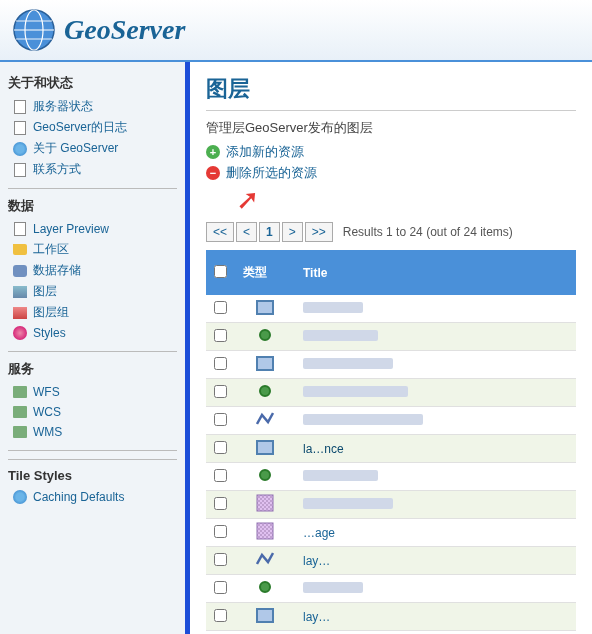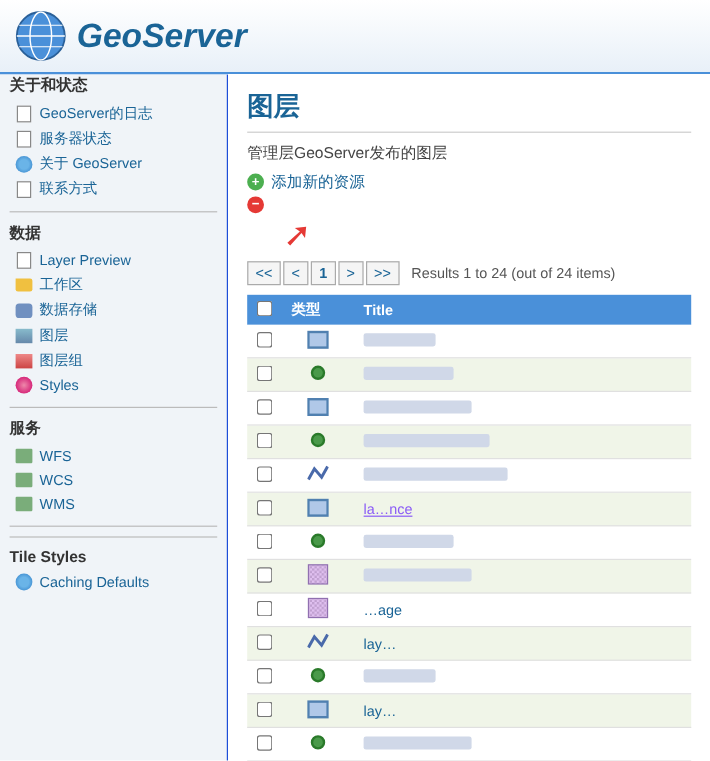--- a/index.html
+++ b/index.html
@@ -1,27 +1,27 @@
 <!DOCTYPE html>
 <html><head>
   <meta charset="utf-8">
   <style>
     * { margin: 0; padding: 0; box-sizing: border-box; }
     body { font-family: Arial, sans-serif; font-size: 13px; background: #fff; width: 592px; height: 634px; overflow: hidden; display: flex; flex-direction: column; }
 
     
     .header { background: linear-gradient(to bottom, #fff 0%, #e8f0f8 100%); border-bottom: 2px solid #4a90d9; padding: 8px 12px; display: flex; align-items: center; }
     .header-logo { width: 44px; height: 44px; margin-right: 8px; }
-    .header-title { font-size: 28px; font-weight: bold; color: #1a6496; font-style: italic; }
+    .header-title { font-size: 28px; font-weight: bold; color: #1a6496; font-style: italic; font-family: Liberation Serif, serif; }
 
     
     .layout { display: flex; flex: 1; overflow: hidden; }
 
     
-    .sidebar { width: 190px; background: #f0f4f8; border-right: 1px solid #1d4ed8; padding: 0 8px; overflow-y: auto; flex-shrink: 0; }
+    .sidebar { width: 190px; background: #f0f4f8; border-right: 5px solid #1d4ed8; padding: 12px 8px; overflow-y: auto; flex-shrink: 0; }
     .sidebar-section-title { font-weight: bold; color: #333; margin: 10px 0 4px 0; font-size: 13px; }
     .sidebar-section-title:first-child { margin-top: 0; }
     .sidebar-divider { border: none; border-top: 1px solid #bbb; margin: 8px 0; }
     .sidebar-item { display: flex; align-items: center; padding: 2px 4px; cursor: pointer; color: #1a6496; font-size: 12px; text-decoration: none; }
     .sidebar-item .icon { width: 16px; height: 16px; margin-right: 5px; flex-shrink: 0; display: inline-flex; align-items: center; justify-content: center; font-size: 11px; }
     .sidebar-item-label { color: #1a6496; }
 
     
     .main { flex: 1; padding: 12px 16px; overflow-y: auto; background: #fff; }
     .page-title { font-size: 22px; color: #1a6496; font-weight: bold; border-bottom: 1px solid #ccc; padding-bottom: 6px; margin-bottom: 8px; }
@@ -31,21 +31,21 @@
     .dot-green { background: #4caf50; }
     .dot-red { background: #e53935; }
 
     
     .pagination { display: flex; align-items: center; gap: 2px; margin: 8px 0; font-size: 12px; }
     .pagination button { border: 1px solid #aaa; background: #f5f5f5; padding: 2px 6px; cursor: pointer; font-size: 12px; color: #1a6496; }
     .pagination-info { color: #555; margin-left: 8px; font-size: 12px; }
 
     
     .layer-table { width: 100%; border-collapse: collapse; font-size: 12px; }
-    .layer-table th { background: #4a90d9; color: white; padding: 4px 8px; text-align: left; font-size: 12px; }
+    .layer-table th { background: #4a90d9; color: white; padding: 14px 8px; text-align: left; font-size: 12px; }
     .layer-table th.checkbox-col { width: 24px; }
     .layer-table th.type-col { width: 60px; }
     .layer-table td { padding: 3px 8px; border-bottom: 1px solid #e0e0e0; vertical-align: middle; }
     .layer-table tr:nth-child(even) { background: #f0f5e8; }
     .layer-table tr:nth-child(odd) { background: #ffffff; }
 
     input[type=checkbox] { width: 13px; height: 13px; }
 
     
     .icon-globe { background: radial-gradient(circle, #6ab4e8 40%, #2a7ac4 100%); border-radius: 50%; width: 14px; height: 14px; }
@@ -76,27 +76,27 @@
 <div class="layout">
 
   <nav class="sidebar">
 
     <div>
       <div class="sidebar-section-title">关于和状态</div>
       <a class="sidebar-item">
         <span class="icon">
             <div class="icon-page"></div>
           </span>
+        <span class="sidebar-item-label">服务器状态</span>
+      </a>
+      <a class="sidebar-item">
+        <span class="icon">
+            <div class="icon-page"></div>
+          </span>
         <span class="sidebar-item-label">GeoServer的日志</span>
-      </a>
-      <a class="sidebar-item">
-        <span class="icon">
-            <div class="icon-page"></div>
-          </span>
-        <span class="sidebar-item-label">服务器状态</span>
       </a>
       <a class="sidebar-item">
         <span class="icon">
             <div class="icon-globe"></div>
           </span>
         <span class="sidebar-item-label">关于 GeoServer</span>
       </a>
       <a class="sidebar-item">
         <span class="icon">
             <div class="icon-page"></div>
@@ -192,20 +192,21 @@
   <main class="main">
     <h1 class="page-title">图层</h1>
     <p class="page-subtitle">管理层GeoServer发布的图层</p>
 
     <div class="action-link">
       <span class="dot dot-green">+</span>
       <span>添加新的资源</span>
     </div>
     <div class="action-link">
       <span class="dot dot-red">−</span>
+      <span>删除所选的资源</span>
     </div>
 
     <div style="color:#e53935; font-size:28px; margin: 4px 0 4px 30px; line-height:1;">➚</div>
 
     <div class="pagination">
       <button>&lt;&lt;</button>
       <button>&lt;</button>
       <button style="font-weight:bold;">1</button>
       <button>&gt;</button>
       <button>&gt;&gt;</button>
@@ -257,21 +258,21 @@
             <td style="text-align: center;"><svg width="18" height="18">
                 <polyline points="1,14 6,5 12,12 17,3" fill="none" stroke="#4a6aaa" stroke-width="2.5"></polyline>
               </svg></td>
             <td><span style="display:inline-block;height:11px;border-radius:2px;background:#d0d8e8;min-width:120px;">&nbsp;</span></td>
           </tr>
           <tr>
             <td><input type="checkbox" style=""></td>
             <td style="text-align: center;"><svg width="18" height="18">
                 <rect x="1" y="3" width="16" height="13" fill="#b0c8e8" stroke="#5080b0" stroke-width="2"></rect>
               </svg></td>
-            <td style="color: #8b5cf6; text-decoration: underline;">la…nce</td>
+            <td style="color: #0c4a6e;">la…nce</td>
           </tr>
           <tr>
             <td><input type="checkbox" style=""></td>
             <td style="text-align: center;"><svg width="18" height="18">
                 <circle cx="9" cy="9" r="5" fill="#4a9a4a" stroke="#2a7a2a" stroke-width="2"></circle>
               </svg></td>
             <td><span style="display:inline-block;height:11px;border-radius:2px;background:#d0d8e8;min-width:75px;">&nbsp;</span></td>
           </tr>
           <tr>
             <td><input type="checkbox" style=""></td>

